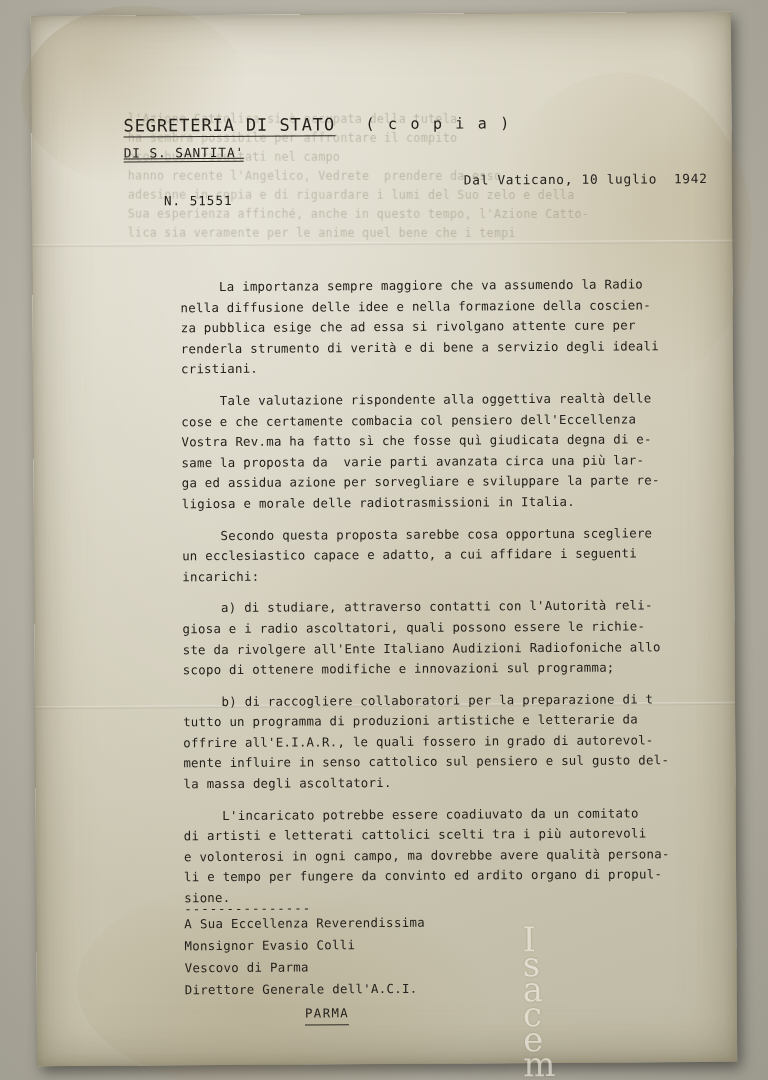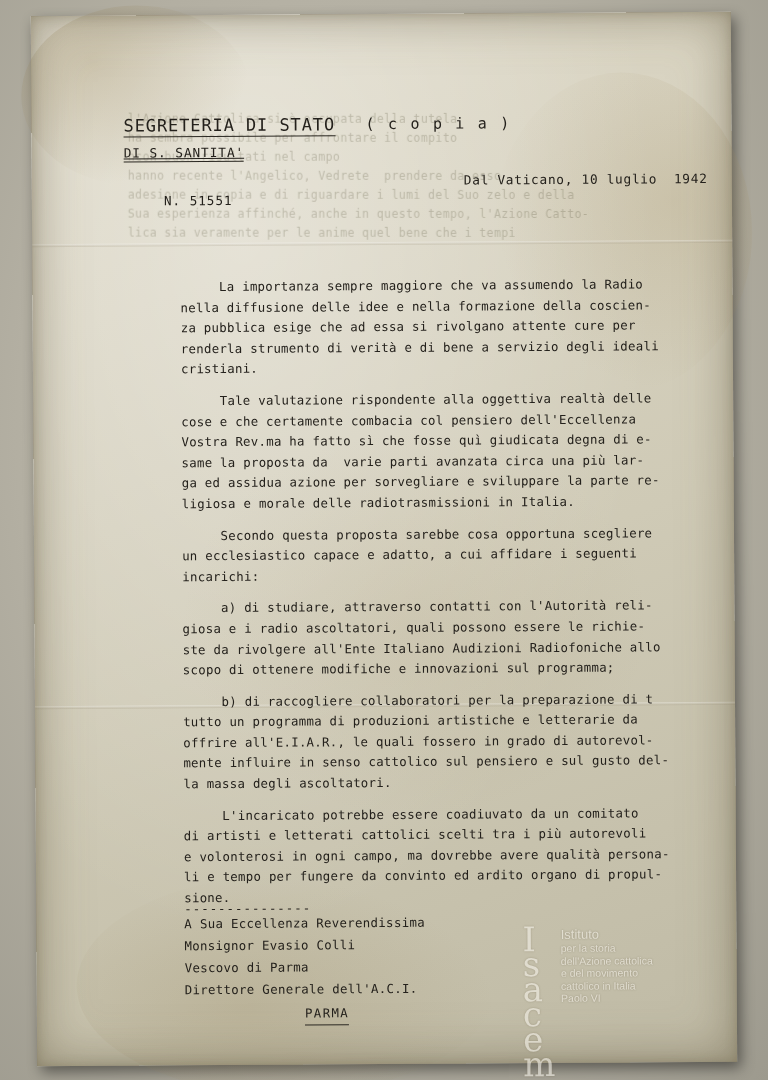--- a/index.html
+++ b/index.html
@@ -240,23 +240,15 @@
 
     <div id="logo">
       <div class="mono">
         <div>I</div>
         <div>s</div>
         <div>a</div>
         <div>c</div>
         <div>e</div>
         <div>m</div>
       </div>
-      <div class="txt">
-        <div class="big">Istituto</div>
-        <div>per la storia</div>
-        <div>dell'Azione cattolica</div>
-        <div>e del movimento</div>
-        <div>cattolico in Italia</div>
-        <div>Paolo VI</div>
-      </div>
     </div>
   </div>
 </div>
 
 </body></html>

